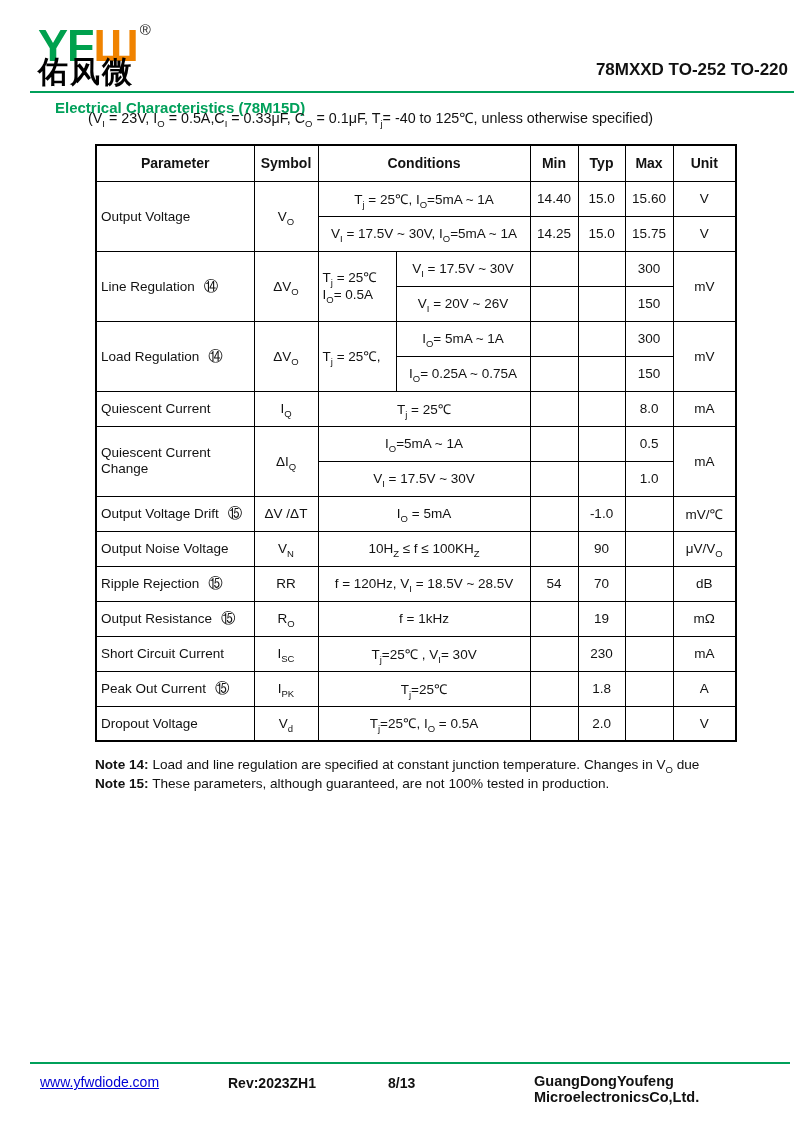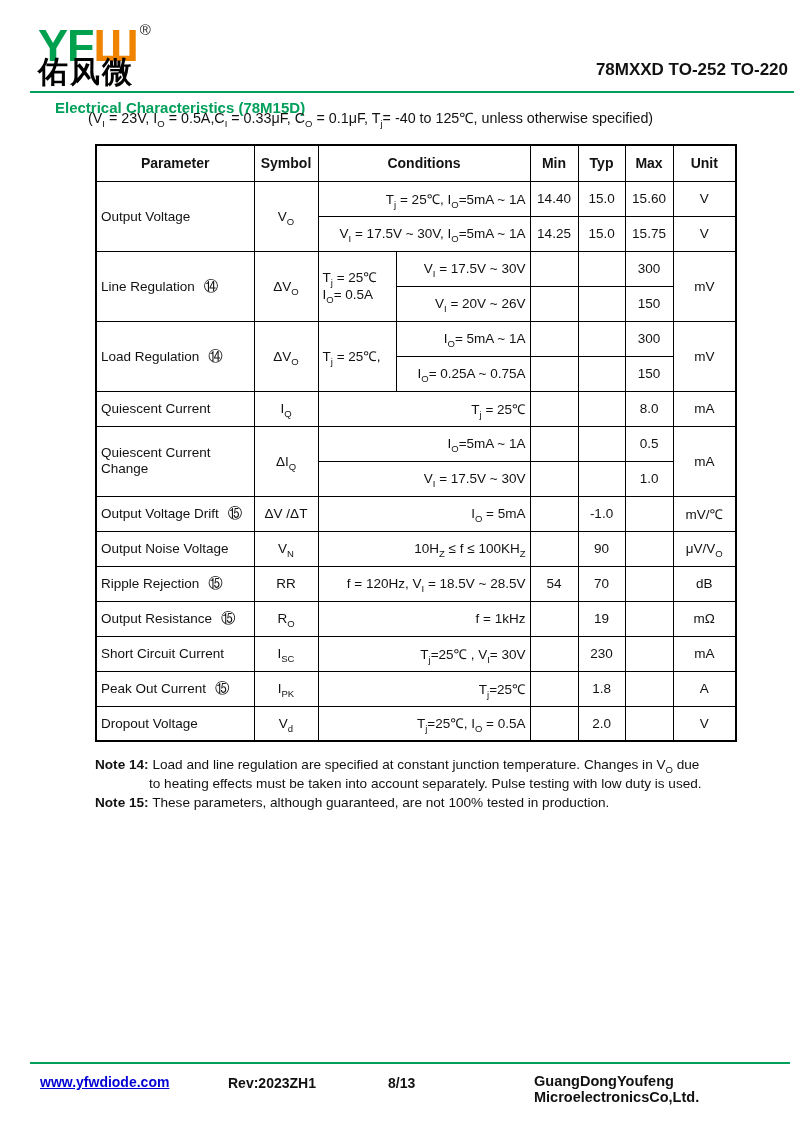--- a/index.html
+++ b/index.html
@@ -24,32 +24,32 @@
   .test-conditions{position:absolute;left:88px;top:108px;font-size:14.3px;color:#111;}
 
   
   table.spec{position:absolute;left:95px;top:144px;width:640px;border-collapse:collapse;table-layout:fixed;border:2px solid #000;}
   table.spec th,table.spec td{border:1px solid #000;font-size:13.5px;padding:0 4px;overflow:hidden;}
   table.spec thead tr{height:36px;}
   table.spec tbody tr{height:35px;}
   table.spec th{font-size:14px;text-align:center;font-weight:bold;}
   td.param{text-align:left;padding-left:8px;padding-right:2px;white-space:nowrap;}
   td.param.wrap{white-space:normal;line-height:16px;}
-  td.cond{text-align:right;padding-left:9px;white-space:nowrap;}
+  td.cond{text-align:center;padding-left:9px;white-space:nowrap;}
   td.condleft{text-align:left;padding-left:9px;white-space:pre-line;line-height:17px;}
   td.c{text-align:center;}
   .noteref{margin-left:9px;font-size:14.5px;}
 
   
   .notes{position:absolute;left:95px;top:755px;width:660px;font-size:13.6px;line-height:19px;color:#111;}
   .note-label{font-weight:bold;}
   .note-cont{margin-left:54px;}
 
   
-  .site-link{position:absolute;left:40px;top:1074px;font-size:14px;font-weight:bold;color:var(--link-blue,#0000D4);text-decoration:underline;}
+  .site-link{position:absolute;left:40px;top:1074px;font-size:14px;font-weight:normal;color:var(--link-blue,#0000D4);text-decoration:underline;}
   .footer-rev{position:absolute;left:208px;top:1075px;font-size:14px;font-weight:bold;color:#111;margin-left:20px;}
   .footer-page{position:absolute;left:388px;top:1075px;font-size:14px;font-weight:bold;color:#111;text-align:center;}
   .footer-company{position:absolute;left:490px;top:1073px;font-size:14.5px;font-weight:bold;color:#111;margin-left:44px;}
 </style>
 </head>
 <body>
 
 <div>
 
   <div class="logo-mark">
@@ -233,21 +233,20 @@
         <td class="c"></td>
         <td class="c">V</td>
       </tr>
     </tbody>
   </table>
 
   <div class="notes">
     <div>
       <span class="note-label">Note 14:</span>
       <span>Load and line regulation are specified at constant junction temperature. Changes in V<sub>O</sub>  due</span>
-      <div class="note-cont">to heating effects must be taken into account separately. Pulse testing with low duty is used.</div>
     </div>
     <div>
       <span class="note-label">Note 15:</span>
       <span>These parameters, although guaranteed, are not 100% tested in production.</span>
     </div>
   </div>
 
   <div class="rule rule-bottom"></div>
   <a class="site-link" href="#">www.yfwdiode.com</a>
   <span class="footer-rev">Rev:2023ZH1</span>

